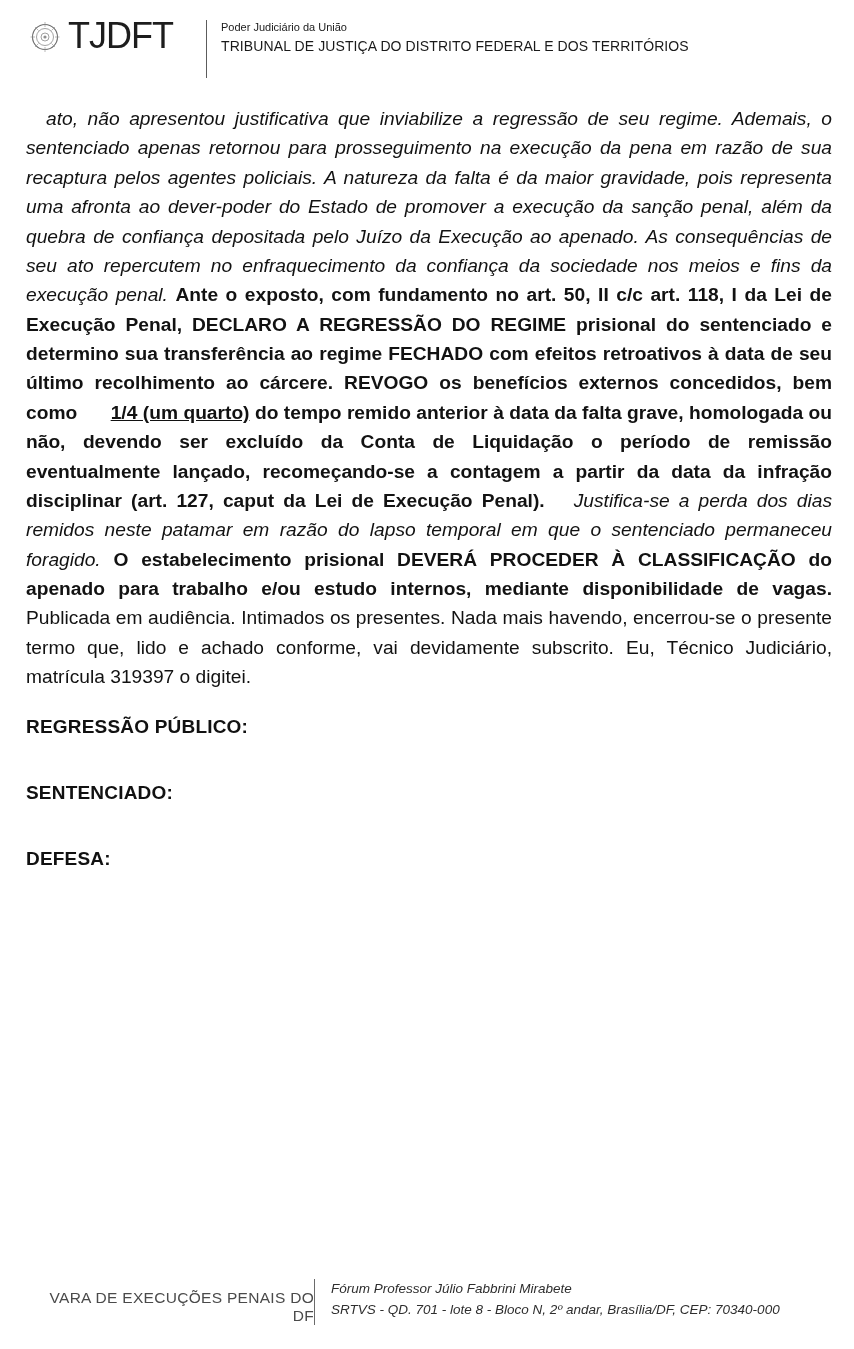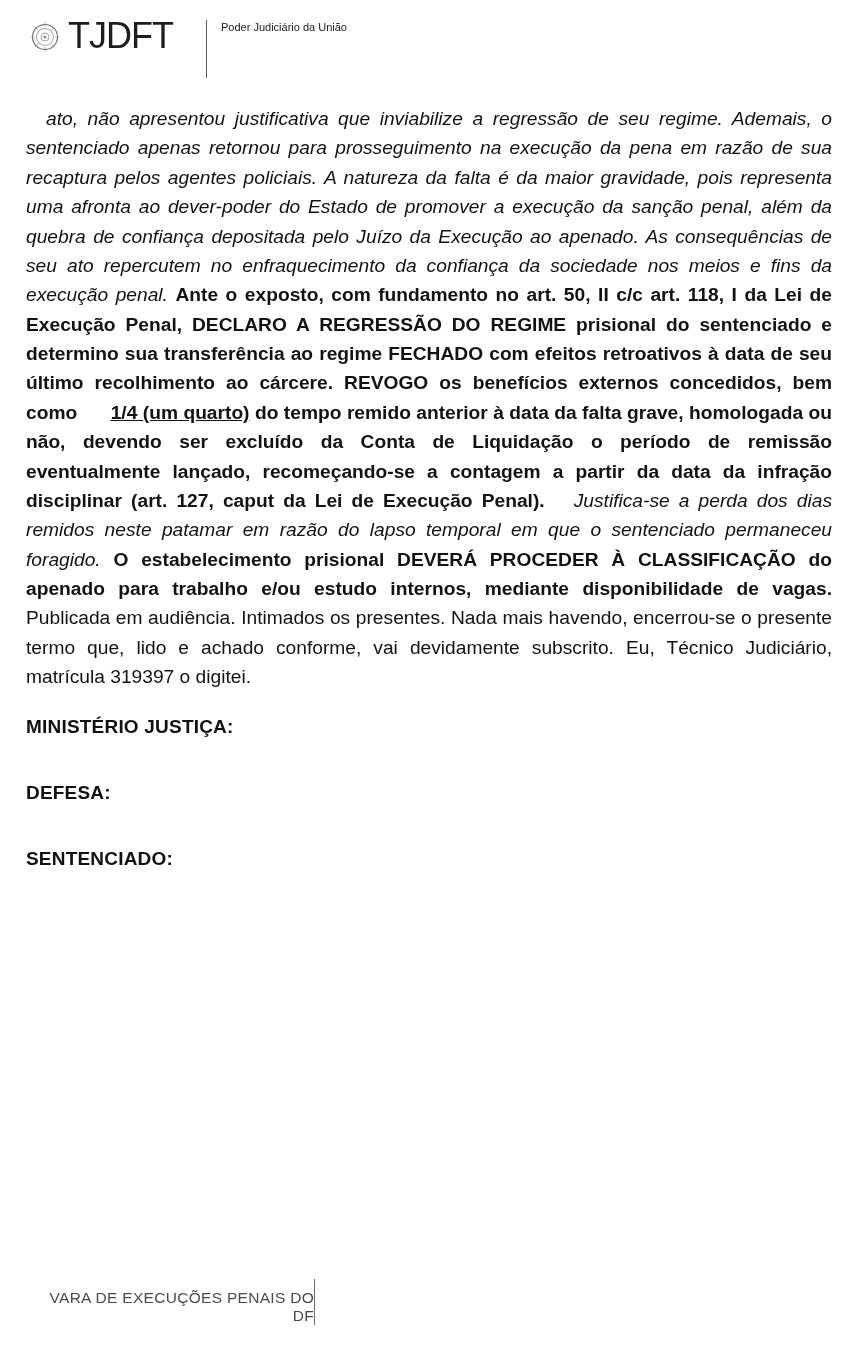--- a/index.html
+++ b/index.html
@@ -157,33 +157,36 @@
         <circle cx="17" cy="19" r="1.6" fill="#8f8f8f"></circle>
       </svg>
     </div>
     <div class="brand-text">TJDFT</div>
   </div>
 
   <div class="header-rule"></div>
 
   <div class="header-lines">
     <div class="hl-1">Poder Judiciário da União</div>
+    <div class="hl-2">TRIBUNAL DE JUSTIÇA DO DISTRITO FEDERAL E DOS TERRITÓRIOS</div>
   </div>
 </div>
 
 <div class="doc-body">
   <p class="para">
     <span class="i">ato, não apresentou justificativa que inviabilize a regressão de seu regime. Ademais, o sentenciado apenas retornou para prosseguimento na execução da pena em razão de sua recaptura pelos agentes policiais. A natureza da falta é da maior gravidade, pois representa uma afronta ao dever-poder do Estado de promover a execução da sanção penal, além da quebra de confiança depositada pelo Juízo da Execução ao apenado. As consequências de seu ato repercutem no enfraquecimento da confiança da sociedade nos meios e fins da execução penal. </span><span class="bi">Ante o exposto, com fundamento no art. 50, II c/c art. 118, I da Lei de Execução Penal, DECLARO A REGRESSÃO DO REGIME prisional do sentenciado e determino sua transferência ao regime FECHADO com efeitos retroativos à data de seu último recolhimento ao cárcere. REVOGO os benefícios externos concedidos, bem como </span><span class="bi u">1/4 (um quarto)</span><span class="bi"> do tempo remido anterior à data da falta grave, homologada ou não, devendo ser excluído da Conta de Liquidação o período de remissão eventualmente lançado, recomeçando-se a contagem a partir da data da infração disciplinar (art. 127, caput da Lei de Execução Penal). </span><span class="i">Justifica-se a perda dos dias remidos neste patamar em razão do lapso temporal em que o sentenciado permaneceu foragido. </span><span class="bi">O estabelecimento prisional DEVERÁ PROCEDER À CLASSIFICAÇÃO do apenado para trabalho e/ou estudo internos, mediante disponibilidade de vagas. </span><span>Publicada em audiência. Intimados os presentes. Nada mais havendo, encerrou-se o presente termo que, lido e achado conforme, vai devidamente subscrito. Eu, Técnico Judiciário, matrícula 319397 o digitei.</span>
   </p>
 </div>
 
 <div class="sig-list">
-  <div class="sig-item">MINISTÉRIO JUSTIÇA:</div>
+  <div class="sig-item">REGRESSÃO PÚBLICO:</div>
+  <div class="sig-item">SENTENCIADO:</div>
   <div class="sig-item">DEFESA:</div>
-  <div class="sig-item">SENTENCIADO:</div>
 </div>
 
 <div class="doc-footer">
   <div class="footer-left">VARA DE EXECUÇÕES PENAIS DO DF</div>
   <div class="footer-rule"></div>
   <div class="footer-right">
+    <div>Fórum Professor Júlio Fabbrini Mirabete</div>
+    <div>SRTVS - QD. 701 - lote 8 - Bloco N, 2º andar, Brasília/DF, CEP: 70340-000</div>
   </div>
 </div>
 
 </body></html>

